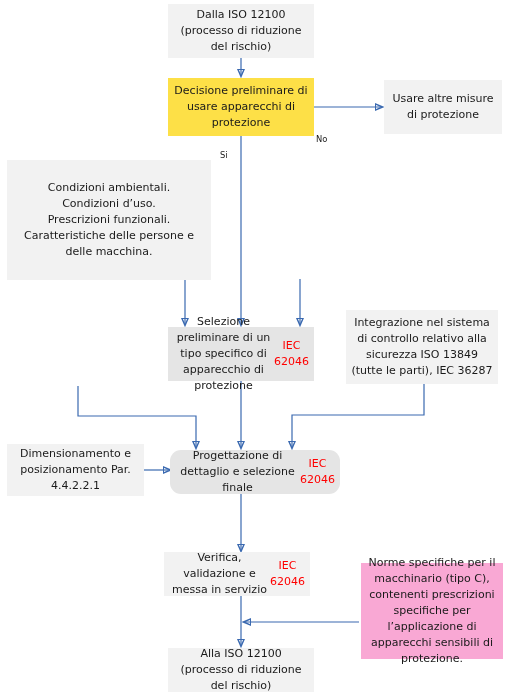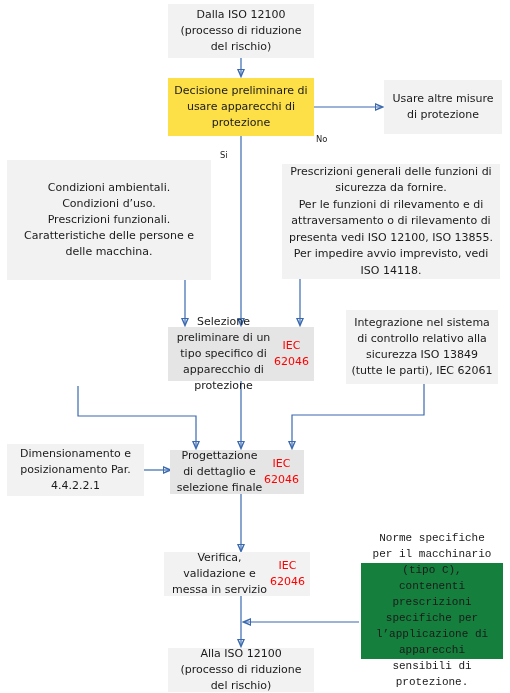--- a/index.html
+++ b/index.html
@@ -16,21 +16,21 @@
     text-align:center;
     font-size:11px;
     line-height:1.45;
     padding:4px 5px;
     white-space:pre-line;
     z-index:2;
   }
   .n-gray{background:#f2f2f2;}
   .n-blue{background:#fde047;}
   .n-green{background:#e5e5e5;}
-  .n-peach{background:#15803d;font-family:Liberation Mono, monospace;}
+  .n-peach{background:#f9a8d4;}
   .std{color:#ff0000;}
   .edge-label{
     position:absolute;
     font-size:8.4px;
     color:#1a1a1a;
     z-index:3;
     background:transparent;
   }
   svg#wires{position:absolute;left:0;top:0;width:510px;height:693px;z-index:1;}
   svg#wires path,svg#wires line{stroke:#3a69b0;stroke-width:1.2px;fill:none;}
@@ -81,33 +81,31 @@
 
   <div class="edge-label" style="left:316px;top:94px;margin-top:40px;">No</div>
 
   <div class="edge-label" style="left:220px;top:150px;">Si</div>
 
   <div class="node n-gray" style="left:7px;top:160px;width:204px;height:120px;">Condizioni ambientali.
 Condizioni d’uso.
 Prescrizioni funzionali.
 Caratteristiche delle persone e delle macchina.</div>
 
-  <div class="node n-gray" style="left:282px;top:164px;width:218px;height:115px;line-height:1.5;">Prescrizioni generali delle funzioni di sicurezza da fornire.
-Per le funzioni di rilevamento e di attraversamento o di rilevamento di presenta vedi ISO 12100,  ISO 13855.  Per impedire avvio imprevisto, vedi ISO 14118.</div>
 
 
   <div class="node n-green" style="left:168px;top:327px;width:146px;height:54px;">
     <span>Selezione preliminare di un tipo specifico di apparecchio di protezione </span><span class="std">IEC 62046</span>
   </div>
 
-  <div class="node n-gray" style="left:346px;top:310px;width:152px;height:74px;">Integrazione nel sistema di controllo relativo alla sicurezza ISO 13849 (tutte le parti), IEC 62061</div>
+  <div class="node n-gray" style="left:346px;top:310px;width:152px;height:74px;">Integrazione nel sistema di controllo relativo alla sicurezza ISO 13849 (tutte le parti), IEC 36287</div>
 
   <div class="node n-gray" style="left:7px;top:444px;width:137px;height:52px;">Dimensionamento  e posizionamento  Par. 4.4.2.2.1</div>
 
-  <div class="node n-green" style="left:170px;top:450px;width:134px;height:44px;">
+  <div class="node n-green" style="left:170px;top:450px;width:170px;height:44px;border-radius:11px;">
     <span>Progettazione di dettaglio e selezione finale </span><span class="std">IEC 62046</span>
   </div>
 
   <div class="node n-gray" style="left:164px;top:552px;width:146px;height:44px;">
     <span>Verifica, validazione  e messa in servizio </span><span class="std">IEC 62046</span>
   </div>
 
   <div class="node n-peach" style="left:361px;top:563px;width:142px;height:96px;">Norme specifiche per il macchinario (tipo C), contenenti prescrizioni specifiche per l’applicazione di apparecchi sensibili di protezione.</div>
 
   <div class="node n-gray" style="left:168px;top:648px;width:146px;height:44px;">Alla ISO 12100

